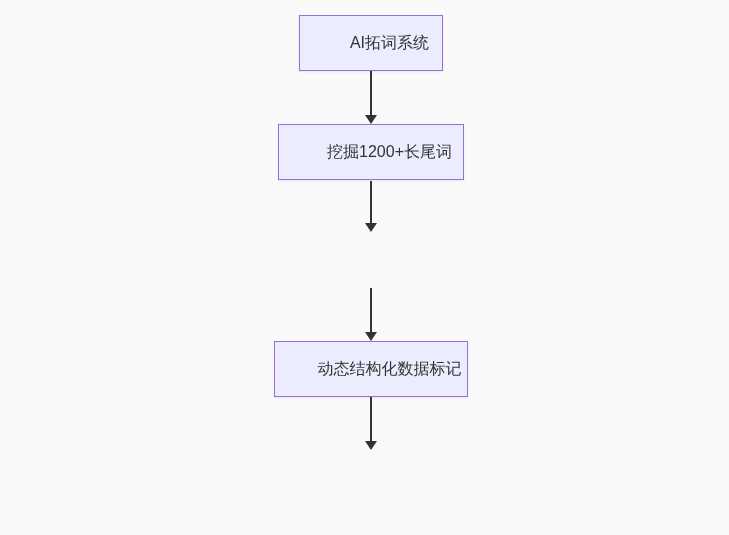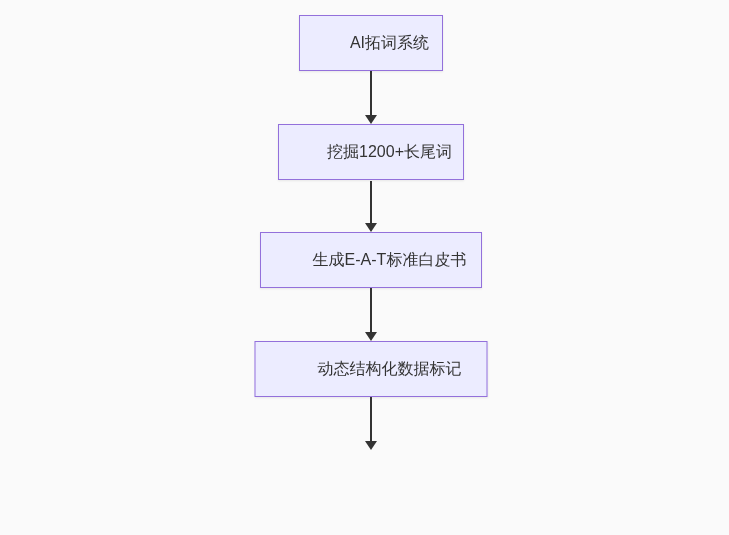--- a/index.html
+++ b/index.html
@@ -31,21 +31,21 @@
   }
   .node span {
     font-size: 16px;
     color: #333333;
     white-space: nowrap;
     line-height: 1.3;
   }
   .n1 { top: 15px;  width: 144px; }
   .n2 { top: 124px; width: 186px; }
   .n3 { top: 232px; width: 222px; }
-  .n4 { top: 341px; width: 233px; }
+  .n4 { top: 341px; width: 194px; }
   .n5 { top: 450px; width: 234px; }
 
   .arrow {
     position: absolute;
     left: 371px;
     transform: translateX(-50%);
     width: 12px;
     display: flex;
     flex-direction: column;
     align-items: center;
@@ -84,23 +84,20 @@
 
   <div class="node n2">
     <span>挖掘1200+长尾词</span>
   </div>
 
   <div class="arrow a2">
     <div class="line"></div>
     <div class="head"></div>
   </div>
 
-  <div class="node n3">
-    <span>生成E-A-T标准白皮书</span>
-  </div>
 
   <div class="arrow a3">
     <div class="line"></div>
     <div class="head"></div>
   </div>
 
   <div class="node n4">
     <span>动态结构化数据标记</span>
   </div>
 

